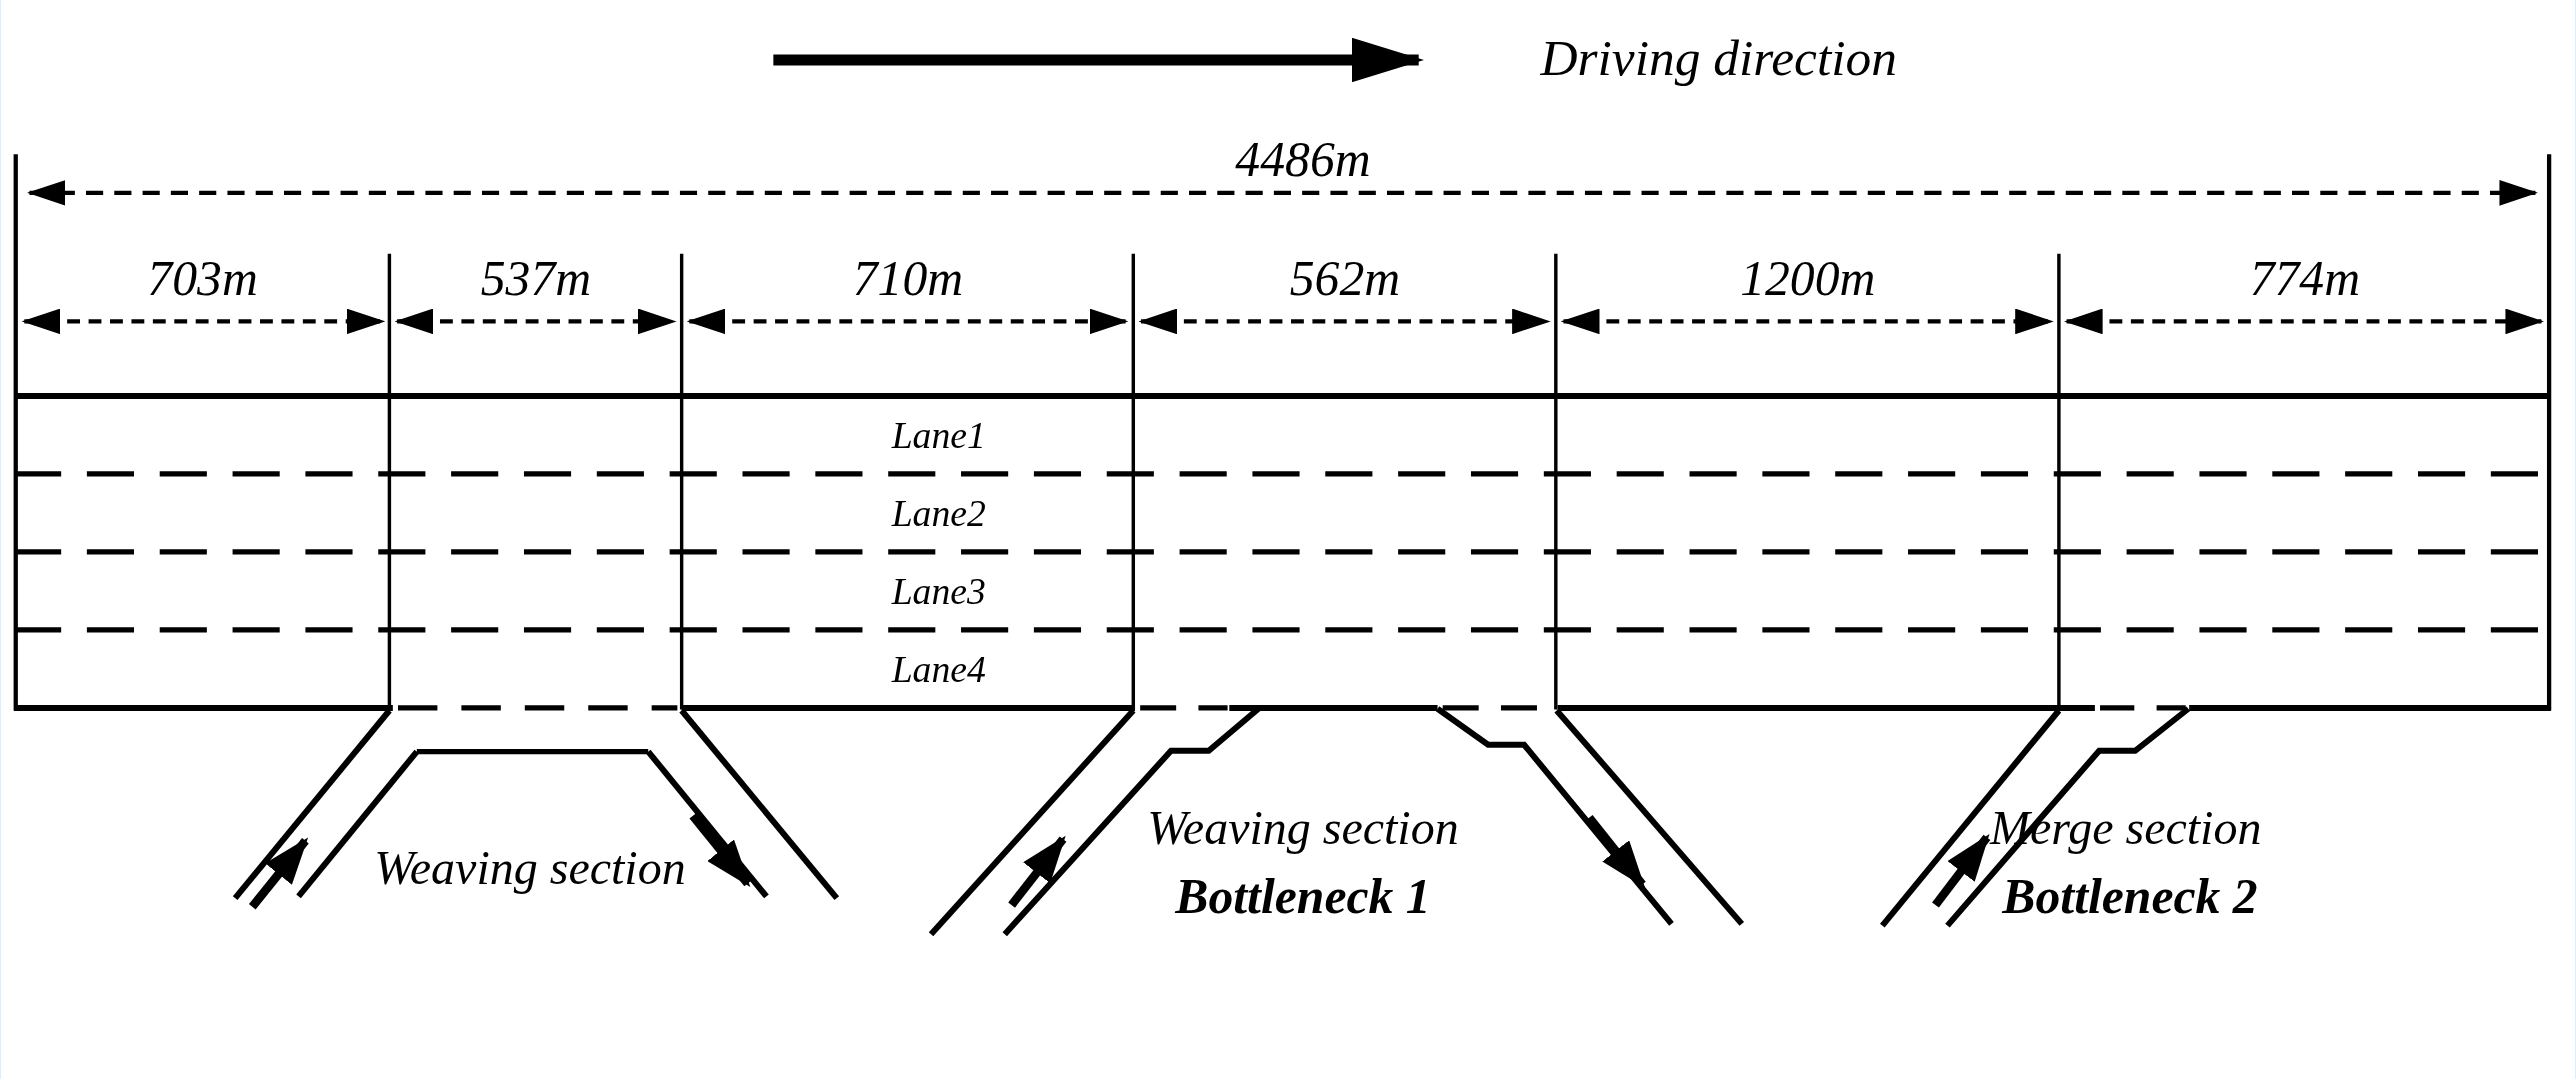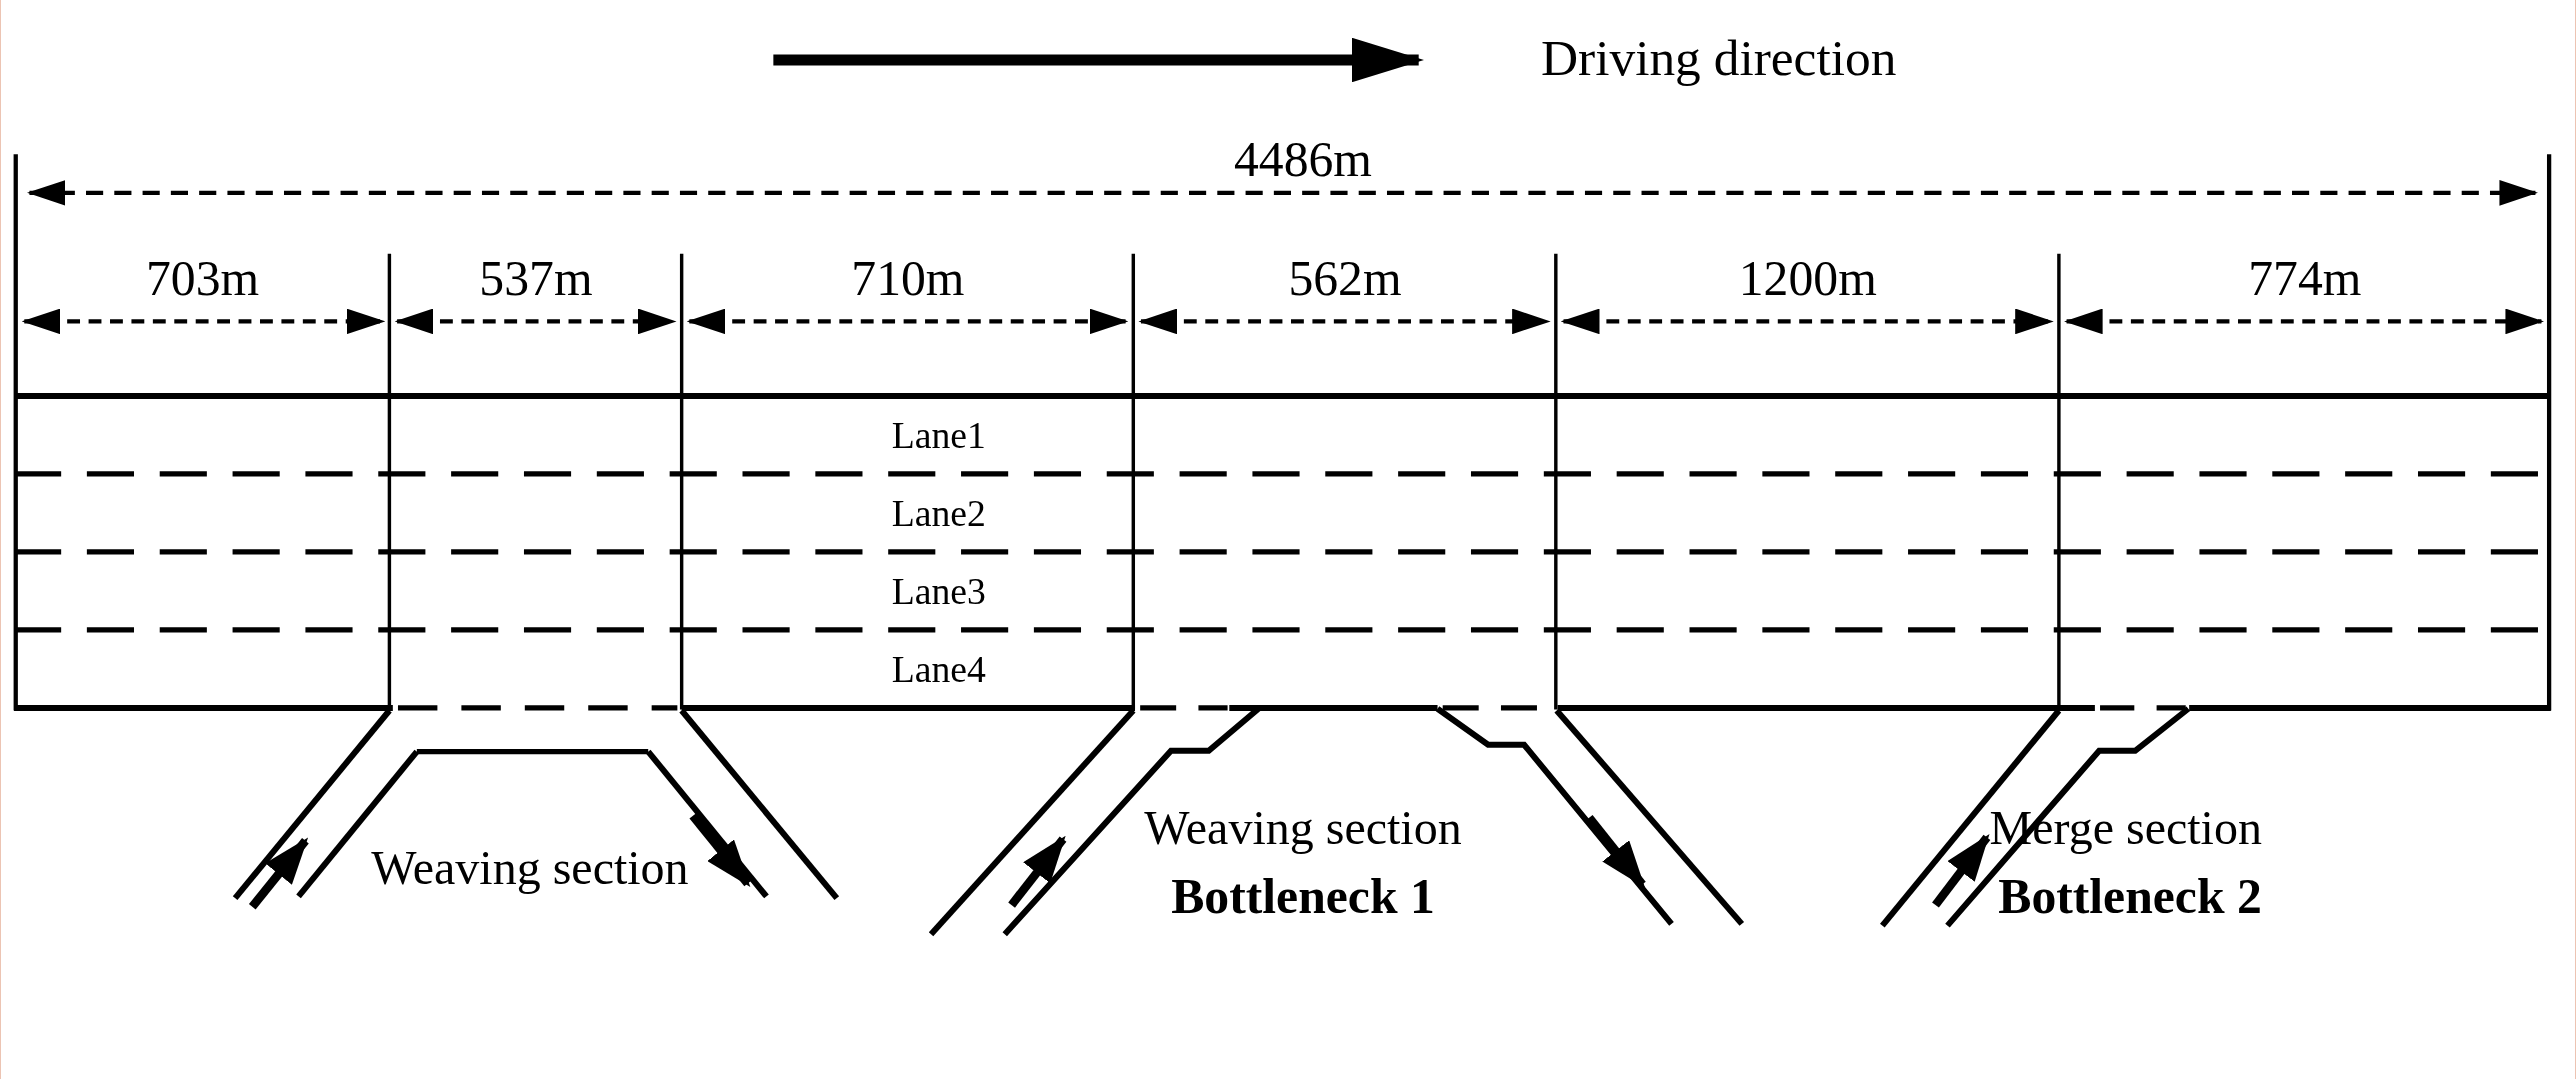--- a/index.html
+++ b/index.html
@@ -4,22 +4,23 @@
 <style>
   html, body {
     margin: 0;
     padding: 0;
     background: #ffffff;
   }
   .stage {
     position: relative;
     width: 2576px;
     height: 1079px;
-    background: #c2410c;
+    background: #7dd3fc;
     overflow: hidden;
+    font-style: italic;
   }
   svg { display: block; }
   svg text {
     font-family: "Liberation Serif", "DejaVu Serif", serif;
     fill: #000000;
   }
   .t-dim      { font-size: 58px; }
   .t-total    { font-size: 58px; }
   .t-drive    { font-size: 60px; }
   .t-lane     { font-size: 44px; }

